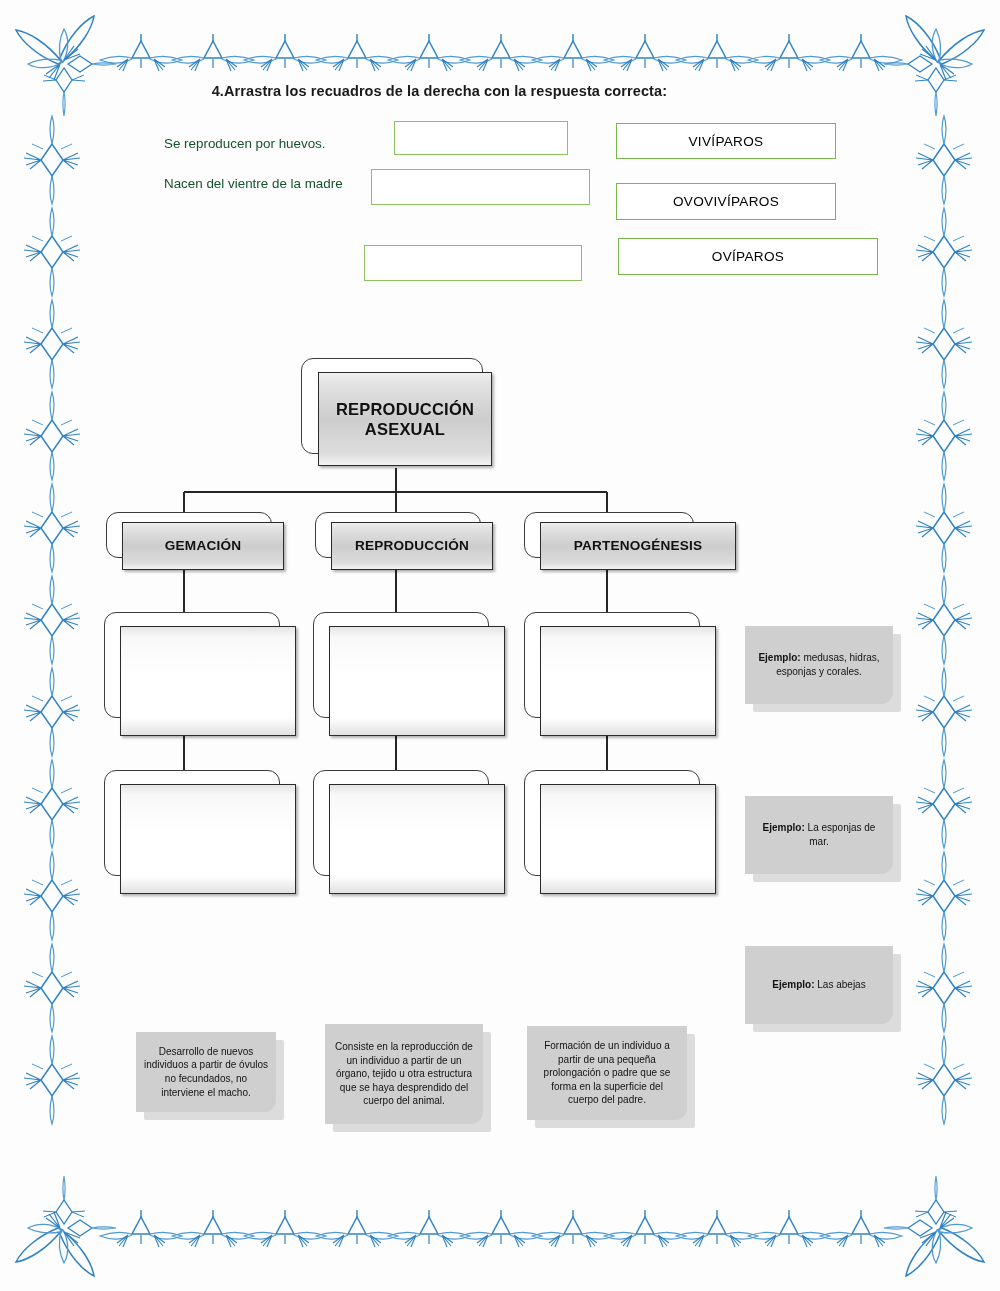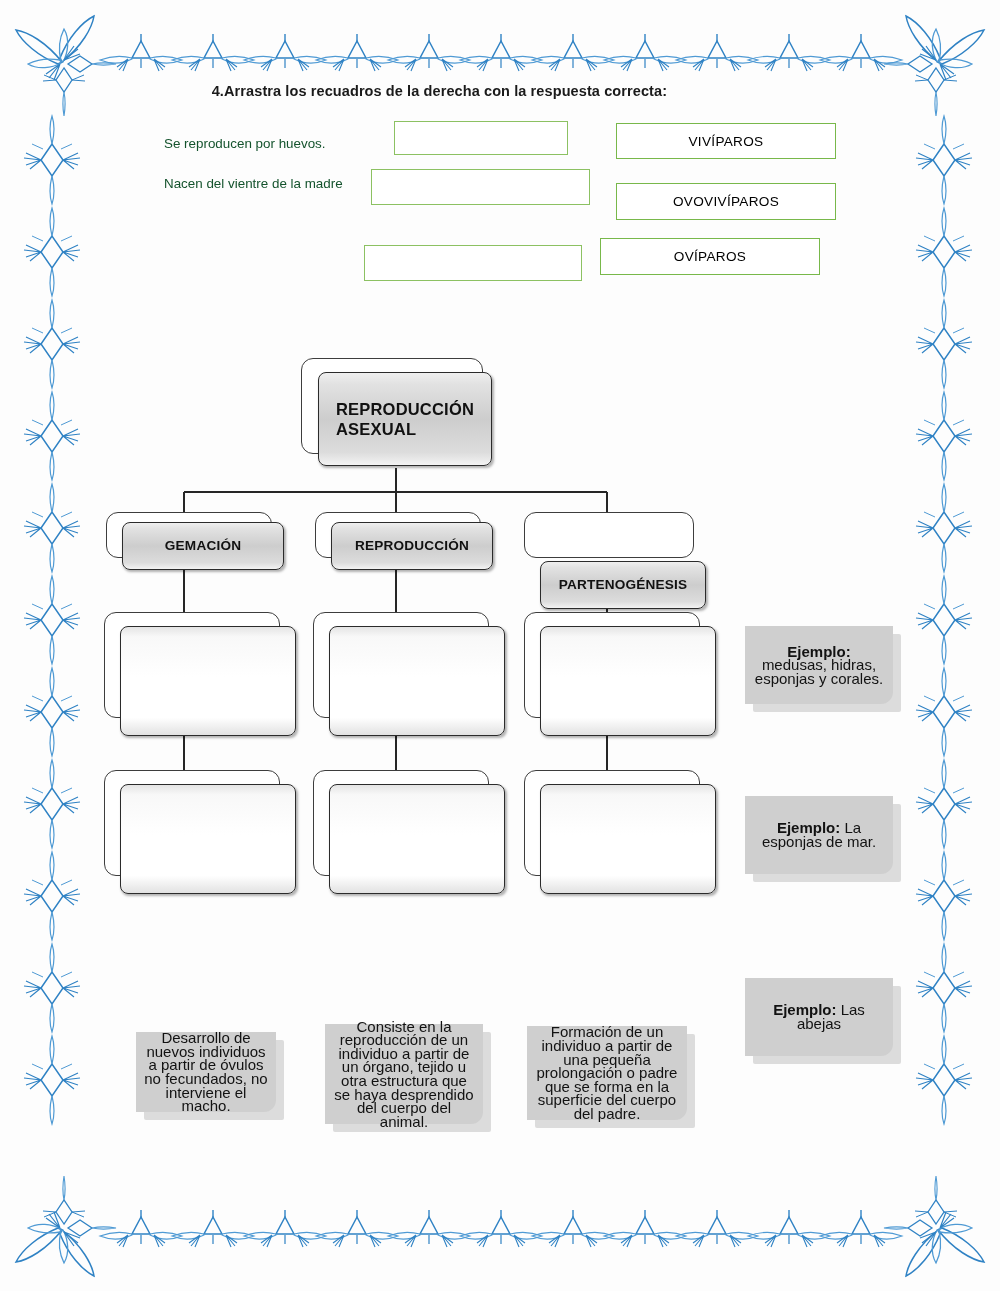--- a/index.html
+++ b/index.html
@@ -53,23 +53,23 @@
   .map svg{position:absolute;left:0;top:0;}
   
   .card-back{
     position:absolute;box-sizing:border-box;
     background:#ffffff;border:1.4px solid #3d3d3d;
     border-radius:12px;
   }
   .card-front{
     position:absolute;box-sizing:border-box;
     border:1.6px solid #2b2b2b;
-    border-radius:8px;
+    border-radius:0;
     display:flex;align-items:center;justify-content:center;
-    text-align:left;
+    text-align:center;
     box-shadow:1.5px 2px 2.5px rgba(0,0,0,.30);
   }
   .card-front.gray{
     background:linear-gradient(180deg,#efefef 0%,#e2e2e2 12%,#cdcdcd 50%,#dcdcdc 86%,#f3f3f3 100%);
   }
   .card-front.white{
     background:linear-gradient(180deg,#e4e4e4 0%,#f8f8f8 9%,#ffffff 46%,#ffffff 84%,#e2e2e2 100%);
   }
   .node-text{
     font-weight:bold;font-size:16.5px;color:#111;
@@ -81,21 +81,21 @@
     position:absolute;left:8px;top:8px;width:100%;height:100%;
     background:#dcdcdc;border-radius:2px;
   }
   .note-inner{
     position:relative;box-sizing:border-box;
     background:#cfcfcf;
     border-radius:0 0 12px 0;
     width:100%;height:100%;
     display:flex;align-items:center;justify-content:center;
     text-align:center;padding:5px 8px;
-    font-size:15px;line-height:13.6px;color:#121212;
+    font-size:10px;line-height:13.6px;color:#121212;
   }
 </style>
 </head>
 <body>
 
 <div class="page">
 
   <div class="border-layer">
     <svg width="1000" height="1291" viewBox="0 0 1000 1291" xmlns="http://www.w3.org/2000/svg">
       <defs>
@@ -213,21 +213,21 @@
     <div class="match-label" style="left:164px;top:134px;width:220px;">Se reproducen por huevos.</div>
     <div class="drop-box" style="left:394px;top:121px;width:174px;height:34px;"></div>
 
     <div class="match-label" style="left:164px;top:174px;width:230px;">Nacen del vientre de la madre</div>
     <div class="drop-box" style="left:371px;top:169px;width:219px;height:36px;"></div>
 
     <div class="drop-box" style="left:364px;top:245px;width:218px;height:36px;"></div>
 
     <div class="answer-box" style="left:616px;top:123px;width:220px;height:36px;">VIVÍPAROS</div>
     <div class="answer-box" style="left:616px;top:183px;width:220px;height:37px;">OVOVIVÍPAROS</div>
-    <div class="answer-box" style="left:600px;top:238px;width:220px;height:37px;">OVÍPAROS</div>
+    <div class="answer-box" style="left:618px;top:238px;width:260px;height:37px;">OVÍPAROS</div>
 
 
     <div class="map">
 
       <svg width="1000" height="830" viewBox="0 0 1000 830">
         <g stroke="#262626" stroke-width="2" fill="none">
 
           <line x1="396" y1="138" x2="396" y2="162"></line>
 
           <line x1="184" y1="162" x2="607" y2="162"></line>
@@ -256,21 +256,21 @@
       <div class="card-front gray" style="left:122px;top:192px;width:162px;height:48px;">
         <span class="node-text small">GEMACIÓN</span>
       </div>
 
       <div class="card-back" style="left:315px;top:182px;width:166px;height:46px;"></div>
       <div class="card-front gray" style="left:331px;top:192px;width:162px;height:48px;">
         <span class="node-text small">REPRODUCCIÓN</span>
       </div>
 
       <div class="card-back" style="left:524px;top:182px;width:170px;height:46px;"></div>
-      <div class="card-front gray" style="left:540px;top:192px;width:166px;height:48px;margin-top:39px;">
+      <div class="card-front gray" style="left:540px;top:192px;width:196px;height:48px;">
         <span class="node-text small">PARTENOGÉNESIS</span>
       </div>
 
       <div class="card-back" style="left:104px;top:282px;width:176px;height:106px;"></div>
       <div class="card-front white" style="left:120px;top:296px;width:176px;height:110px;"></div>
 
       <div class="card-back" style="left:313px;top:282px;width:176px;height:106px;"></div>
       <div class="card-front white" style="left:329px;top:296px;width:176px;height:110px;"></div>
 
       <div class="card-back" style="left:524px;top:282px;width:176px;height:106px;"></div>
@@ -292,21 +292,21 @@
         </div>
       </div>
 
       <div class="note-wrap" style="left:745px;top:466px;width:148px;height:78px;">
         <div class="under"></div>
         <div class="note-inner">
           <span><b>Ejemplo:</b><span> La esponjas de mar.</span></span>
         </div>
       </div>
 
-      <div class="note-wrap" style="left:745px;top:648px;width:148px;height:78px;">
+      <div class="note-wrap" style="left:745px;top:616px;width:148px;height:78px;">
         <div class="under"></div>
         <div class="note-inner">
           <span><b>Ejemplo:</b><span> Las abejas</span></span>
         </div>
       </div>
 
       <div class="note-wrap" style="left:136px;top:702px;width:140px;height:80px;">
         <div class="under"></div>
         <div class="note-inner">Desarrollo de nuevos individuos a partir de óvulos no fecundados, no interviene el macho.</div>
       </div>

